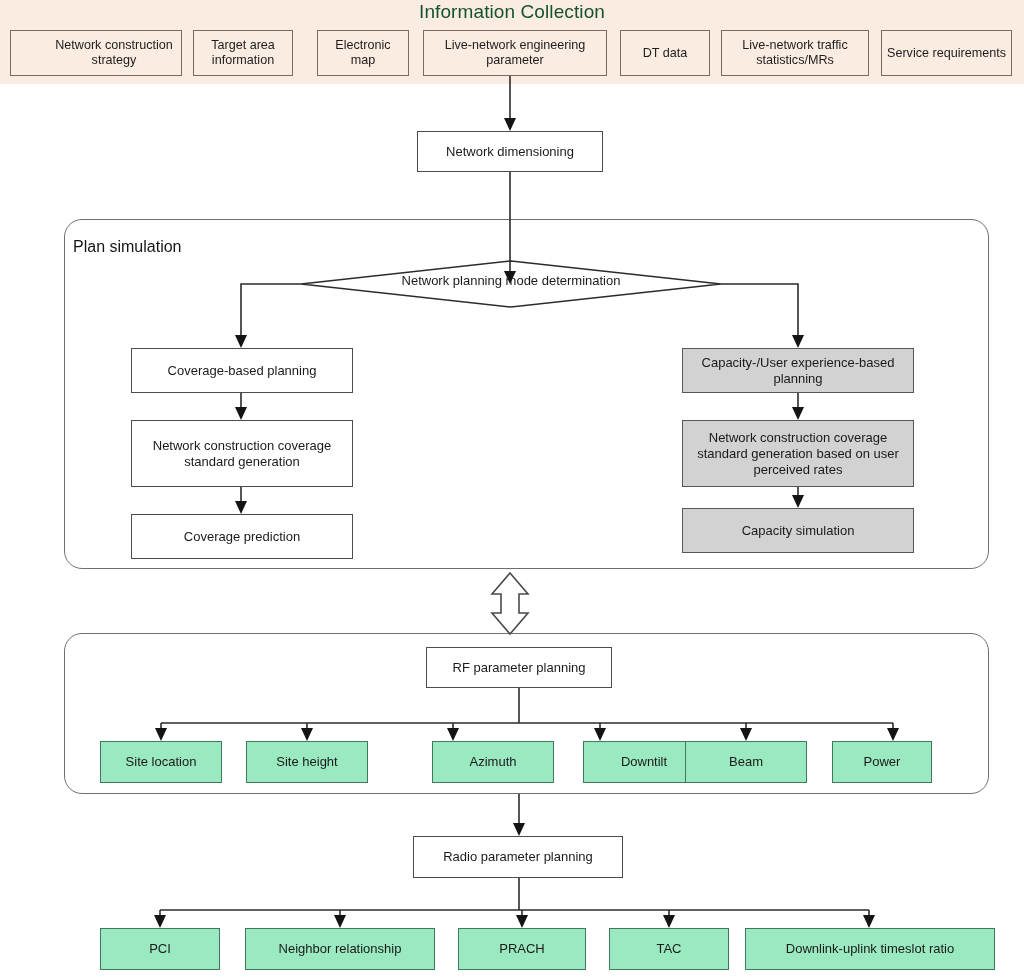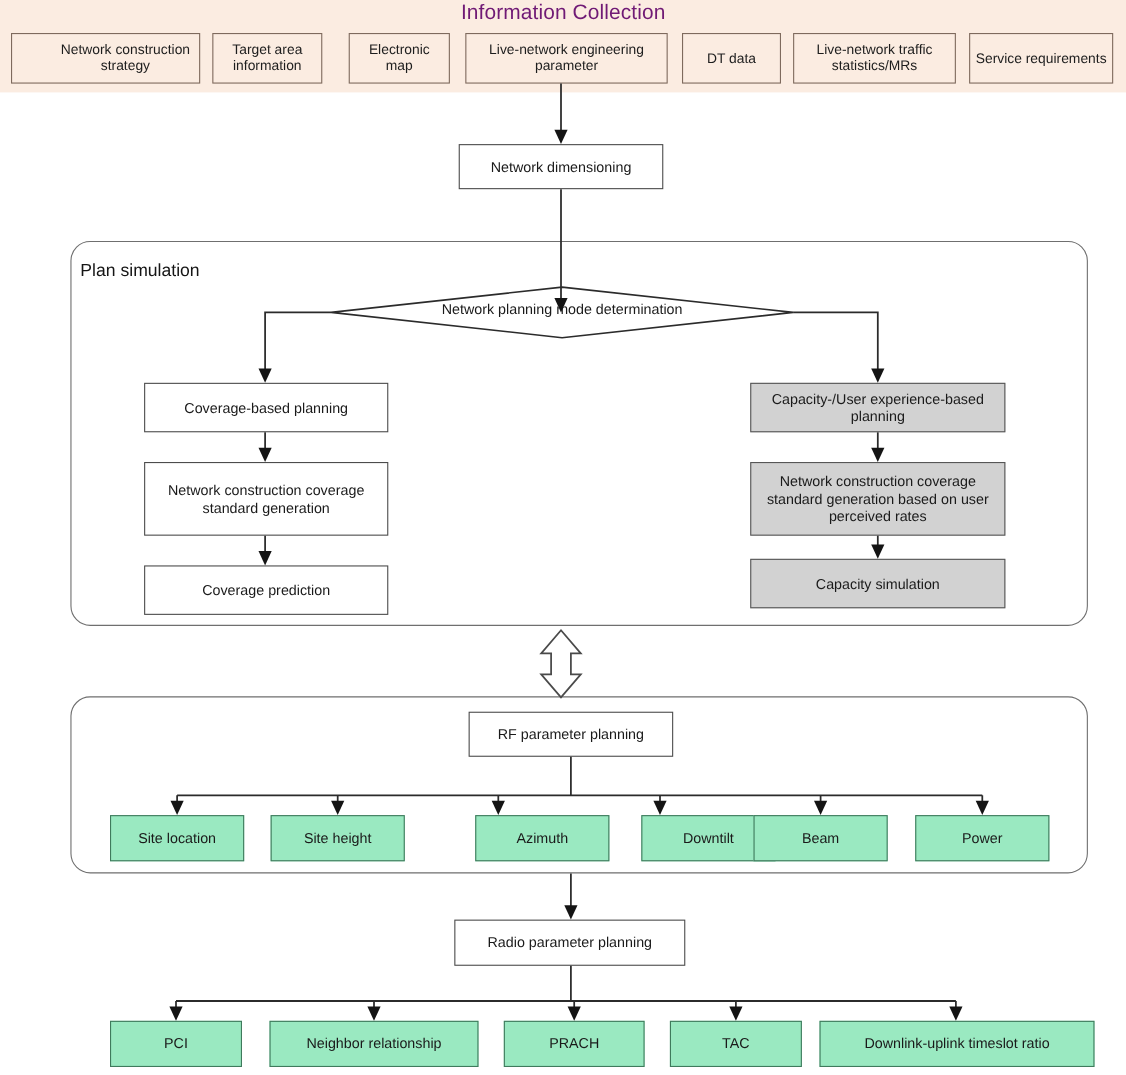--- a/index.html
+++ b/index.html
@@ -28,21 +28,21 @@
     height: 84px;
     background: #fbece1;
   }
   .banner-title {
     position: absolute;
     left: 0;
     top: 1px;
     width: 1024px;
     text-align: center;
     font-size: 19px;
-    color: #701a75;
+    color: #14532d;
     letter-spacing: .1px;
   }
   .src-box {
     position: absolute;
     box-sizing: border-box;
     background: #fbece1;
     border: 1.4px solid #7e6a5d;
     display: flex;
     align-items: center;
     justify-content: center;
@@ -205,21 +205,21 @@
   </div>
   <div class="box green" style="left:392px; top:741px; width:122px; height:42px;margin-left:40px;">
     <span>Azimuth</span>
   </div>
   <div class="box green" style="left:539px; top:741px; width:122px; height:42px;margin-left:44px;">
     <span>Downtilt</span>
   </div>
   <div class="box green" style="left:685px; top:741px; width:122px; height:42px;">
     <span>Beam</span>
   </div>
-  <div class="box green" style="left:832px; top:741px; width:122px; height:42px;">
+  <div class="box green" style="left:832px; top:741px; width:100px; height:42px;">
     <span>Power</span>
   </div>
 
   <div class="box" style="left:413px; top:836px; width:210px; height:42px;">
     <span>Radio parameter planning</span>
   </div>
 
   <div class="box green" style="left:100px; top:928px; width:120px; height:42px;">
     <span>PCI</span>
   </div>

